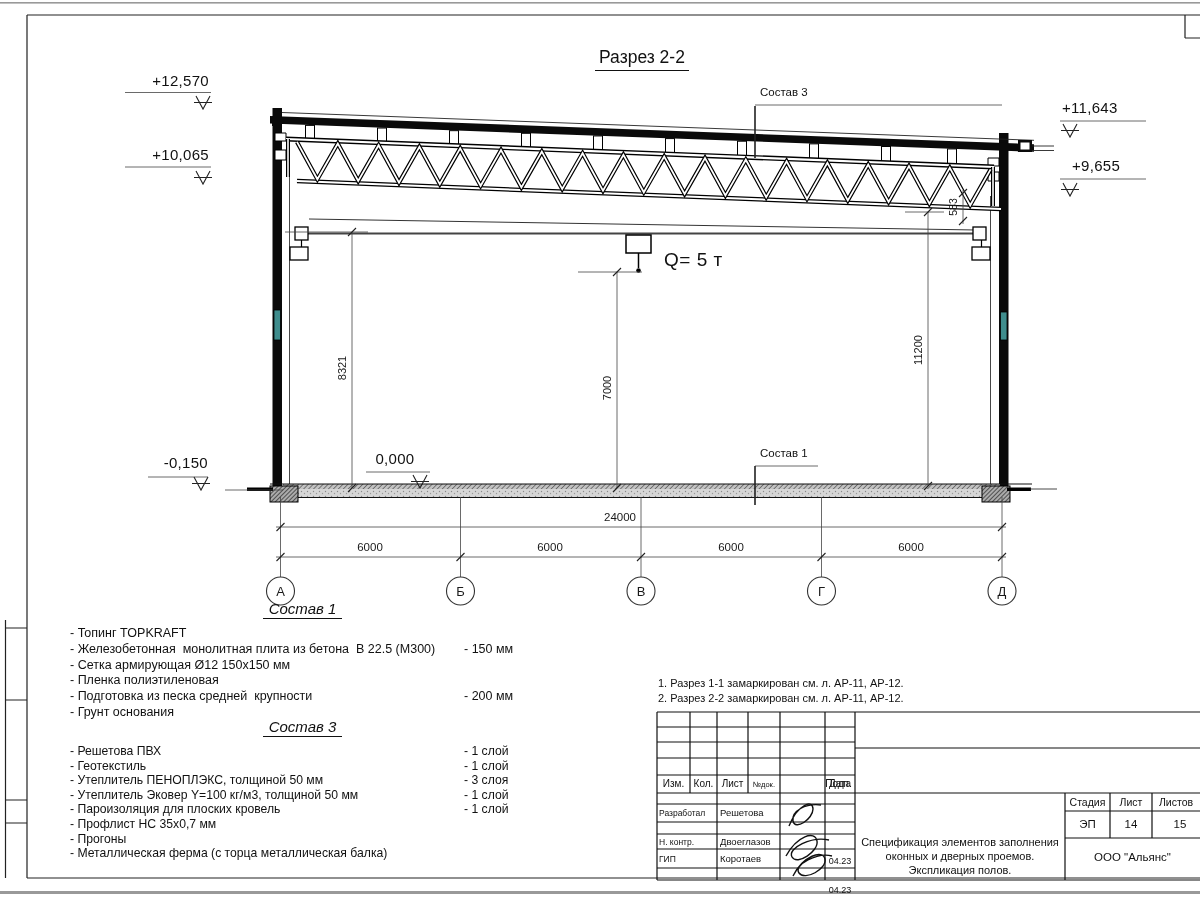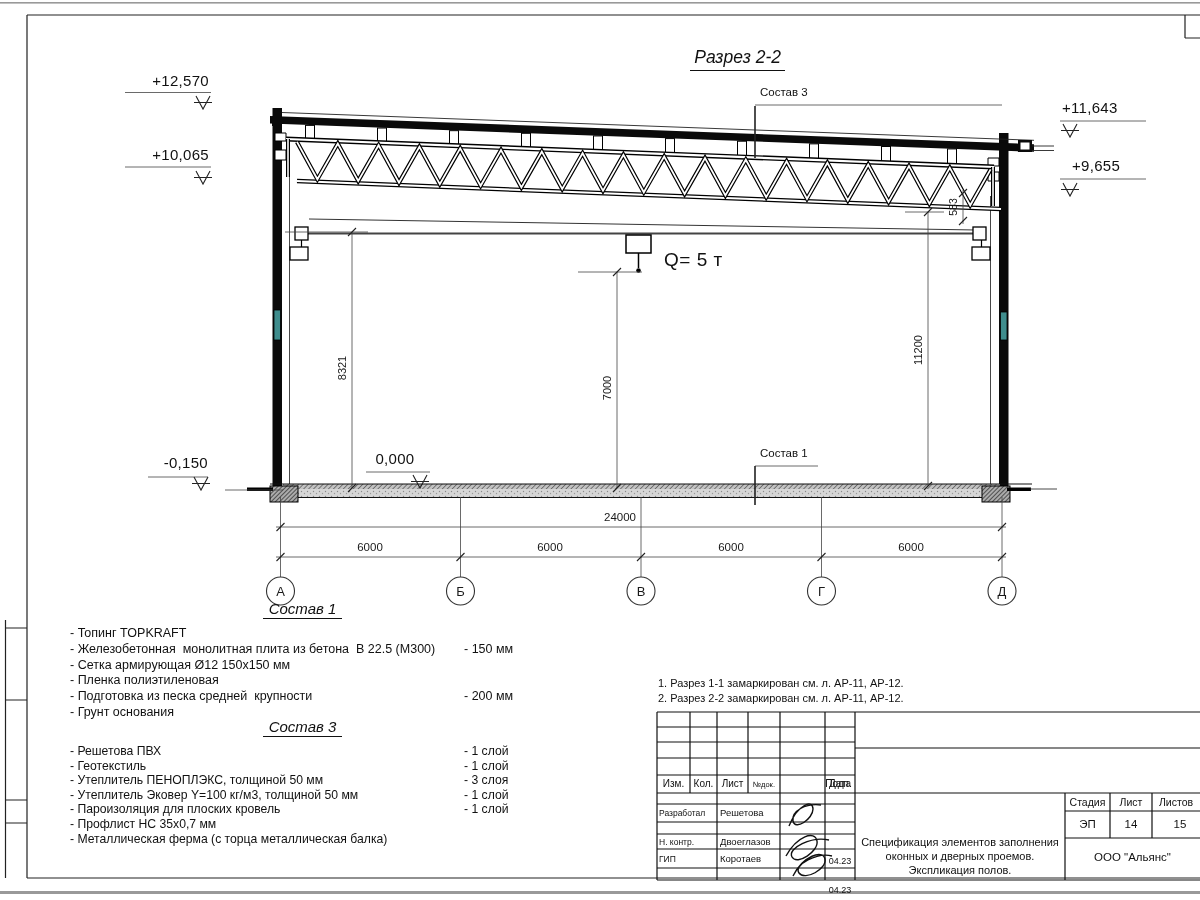--- a/index.html
+++ b/index.html
@@ -3,21 +3,21 @@
 <meta charset="utf-8">
 <style>
   html,body{margin:0;padding:0;background:#e8e8e8;}
   .canvas{position:relative;width:1200px;height:900px;background:#ffffff;overflow:hidden;
           font-family:"Liberation Sans",sans-serif;color:#111;}
   svg{position:absolute;left:0;top:0;}
   svg text{font-family:"Liberation Sans",sans-serif;fill:#1a1a1a;}
   .ov{position:absolute;z-index:5;}
   .lvl{font-size:15px;letter-spacing:.3px;white-space:nowrap;}
   .ta-r{text-align:right;} .ta-c{text-align:center;}
-  .title{font-size:17.5px;font-style:italic;text-align:right;}
+  .title{font-size:17.5px;text-align:left;}
   .title span{display:inline-block;border-bottom:1.3px solid #111;padding:0 4px 2px;}
   .qlabel{font-size:19px;letter-spacing:.5px;}
   .co{font-size:11.5px;white-space:nowrap;}
   .notes div{font-size:11px;line-height:14.5px;white-space:nowrap;}
   .comp{width:465px;}
   .comp .hd{display:table;margin:0 auto;font-size:15px;font-style:italic;
             border-bottom:1.2px solid #111;padding:0 6px 1px;}
   .comp .items{margin-top:7px;}
   .comp .it{position:relative;white-space:pre;}
   .comp .it .val{position:absolute;left:394px;top:0;white-space:nowrap;}
@@ -203,20 +203,21 @@
   </div>
   <div class="ov comp c3" style="left:70px;top:718px;">
     <div class="hd">Состав 3</div>
     <div class="items" id="comp3">
         <div class="it"><span>- Решетова ПВХ</span><span class="val">- 1 слой</span></div>
         <div class="it"><span>- Геотекстиль</span><span class="val">- 1 слой</span></div>
         <div class="it"><span>- Утеплитель ПЕНОПЛЭКС, толщиной 50 мм</span><span class="val">- 3 слоя</span></div>
         <div class="it"><span>- Утеплитель Эковер Y=100 кг/м3, толщиной 50 мм</span><span class="val">- 1 слой</span></div>
         <div class="it"><span>- Пароизоляция для плоских кровель</span><span class="val">- 1 слой</span></div>
         <div class="it"><span>- Профлист НС 35х0,7 мм</span></div>
+        <div class="it"><span>- Прогоны</span></div>
         <div class="it"><span>- Металлическая ферма (с торца металлическая балка)</span></div>
       </div>
   </div>
 
   <div class="ov notes" style="left:658px;top:676px;">
     <div>1. Разрез 1-1 замаркирован см. л. АР-11, АР-12.</div>
     <div>2. Разрез 2-2 замаркирован см. л. АР-11, АР-12.</div>
   </div>
 
   <div class="stx sth" style="left:657px;top:778px;width:33px;">Изм.</div>

